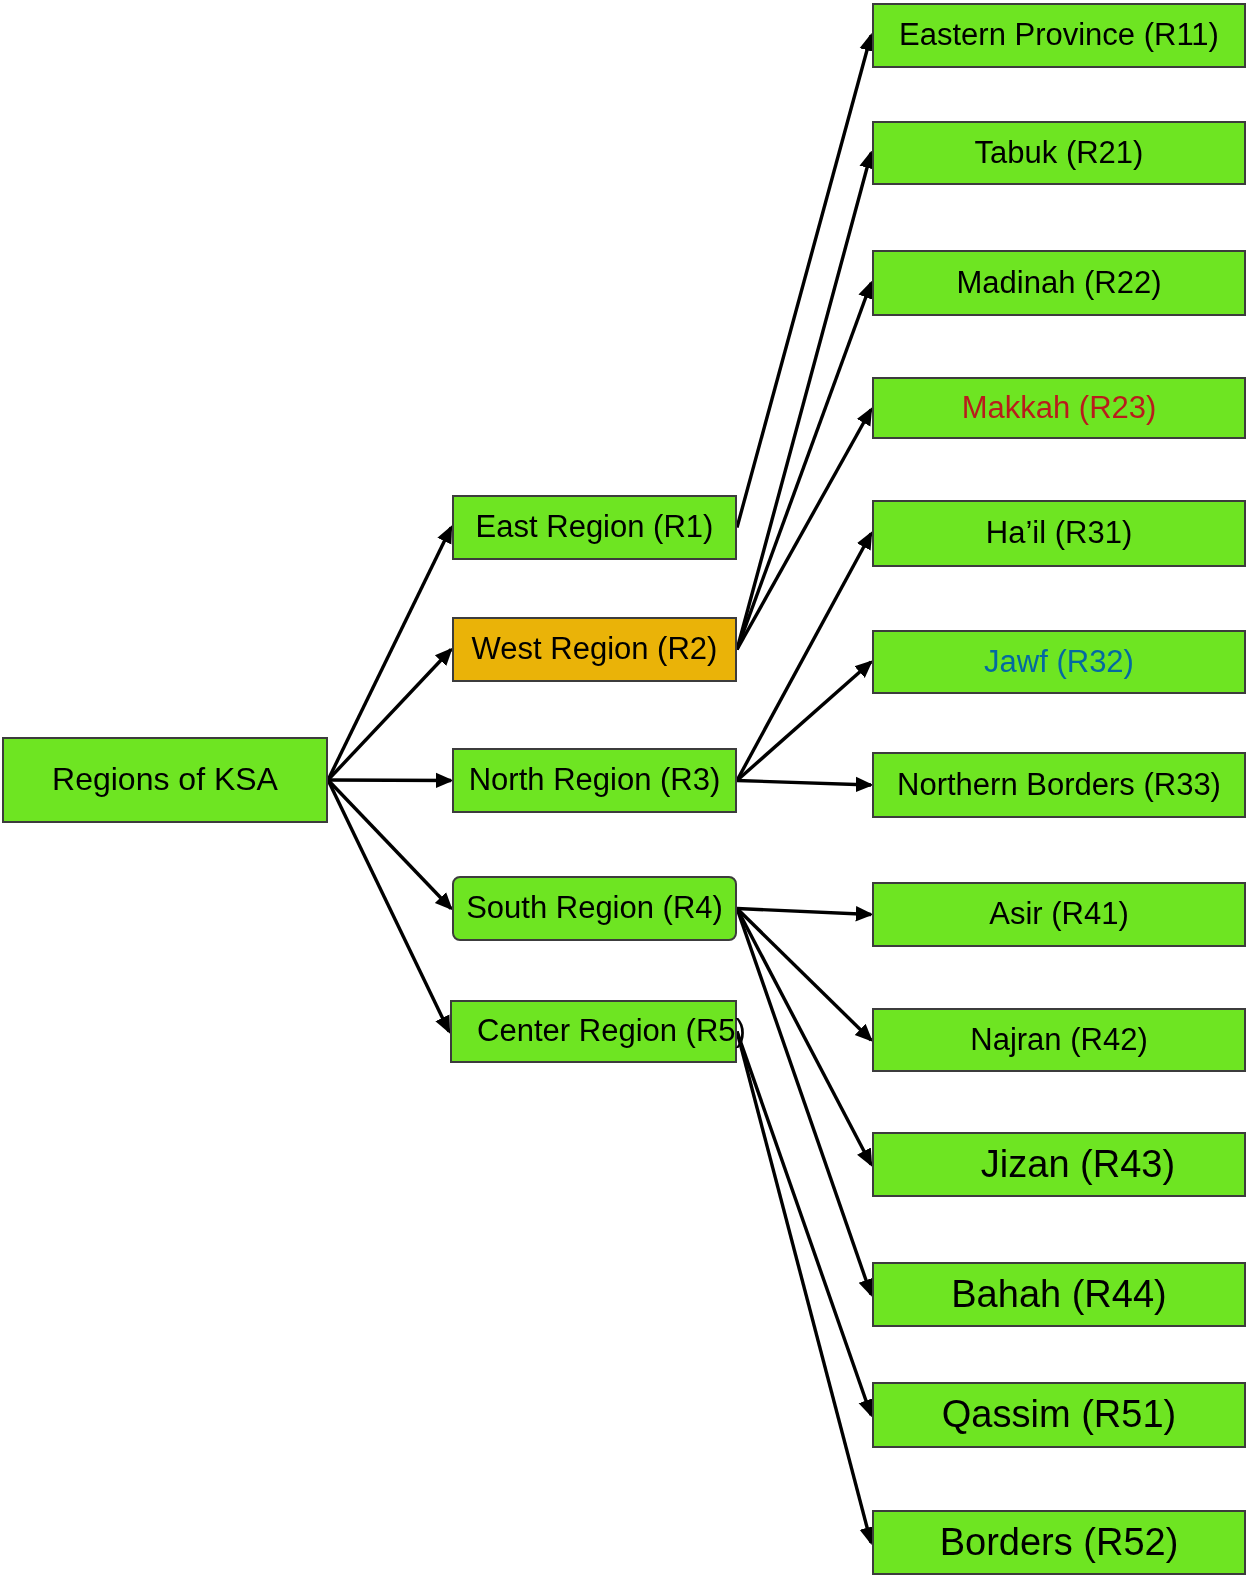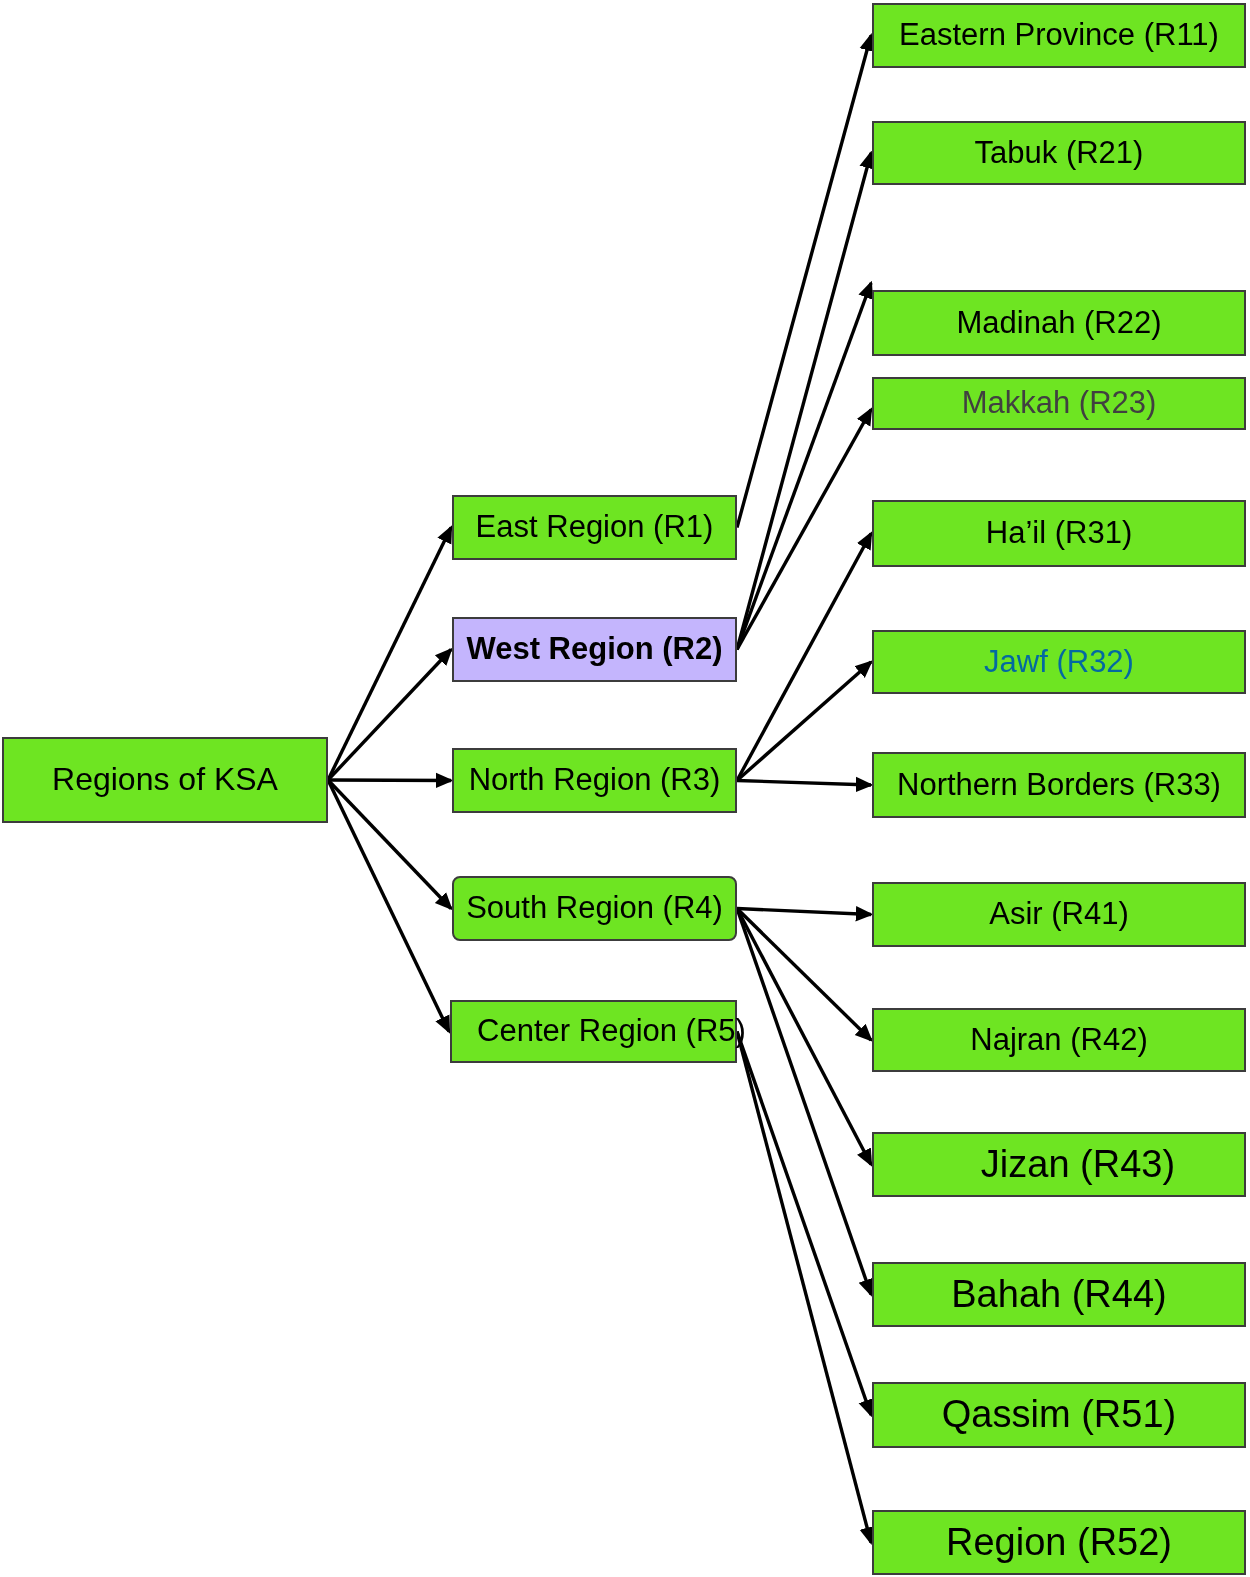--- a/index.html
+++ b/index.html
@@ -66,42 +66,42 @@
         <line x1="737" y1="1031.5" x2="871" y2="1542.5" stroke="#000000" stroke-width="3.4" marker-end="url(#arrowhead)"></line>
       </g>
   </svg>
   <div id="nodes">
       <div class="node" style="left: 2px; top: 737px; width: 326px; height: 86px; font-size: 32px; background: rgb(110, 229, 34); border-color: rgb(60, 60, 60); color: rgb(0, 0, 0);">
         <span>Regions of KSA</span>
       </div>
       <div class="node" style="left: 452px; top: 495px; width: 285px; height: 65px; font-size: 31px; background: rgb(110, 229, 34); border-color: rgb(60, 60, 60); color: rgb(0, 0, 0);">
         <span>East Region (R1)</span>
       </div>
-      <div class="node" style="left: 452px; top: 617px; width: 285px; height: 65px; font-size: 31px; background: #c4b5fd; border-color: rgb(60, 60, 60); color: rgb(0, 0, 0); font-weight: bold;">
+      <div class="node" style="left: 452px; top: 617px; width: 285px; height: 65px; font-size: 31px; background: #eab308; border-color: rgb(60, 60, 60); color: rgb(0, 0, 0);">
         <span>West Region (R2)</span>
       </div>
       <div class="node" style="left: 452px; top: 748px; width: 285px; height: 65px; font-size: 31px; background: rgb(110, 229, 34); border-color: rgb(60, 60, 60); color: rgb(0, 0, 0);">
         <span>North Region (R3)</span>
       </div>
       <div class="node" style="left: 452px; top: 876px; width: 285px; height: 65px; font-size: 31px; background: rgb(110, 229, 34); border-color: rgb(60, 60, 60); color: rgb(0, 0, 0); border-radius: 8px;">
         <span>South Region (R4)</span>
       </div>
       <div class="node" style="left: 450px; top: 1000px; width: 287px; height: 63px; font-size: 31px; background: rgb(110, 229, 34); border-color: rgb(60, 60, 60); color: rgb(0, 0, 0); padding-left: 36px;">
         <span>Center Region (R5)</span>
       </div>
       <div class="node" style="left: 872px; top: 3px; width: 374px; height: 65px; font-size: 31px; background: rgb(110, 229, 34); border-color: rgb(60, 60, 60); color: rgb(0, 0, 0);">
         <span>Eastern Province (R11)</span>
       </div>
       <div class="node" style="left: 872px; top: 121px; width: 374px; height: 64px; font-size: 31px; background: rgb(110, 229, 34); border-color: rgb(60, 60, 60); color: rgb(0, 0, 0);">
         <span>Tabuk (R21)</span>
       </div>
-      <div class="node" style="left: 872px; top: 250px; width: 374px; height: 66px; font-size: 31px; background: rgb(110, 229, 34); border-color: rgb(60, 60, 60); color: rgb(0, 0, 0); margin-top: 40px;">
+      <div class="node" style="left: 872px; top: 250px; width: 374px; height: 66px; font-size: 31px; background: rgb(110, 229, 34); border-color: rgb(60, 60, 60); color: rgb(0, 0, 0);">
         <span>Madinah (R22)</span>
       </div>
-      <div class="node" style="left: 872px; top: 377px; width: 374px; height: 53px; font-size: 31px; background: rgb(110, 229, 34); border-color: rgb(60, 60, 60); color: #404040;">
+      <div class="node" style="left: 872px; top: 377px; width: 374px; height: 62px; font-size: 31px; background: rgb(110, 229, 34); border-color: rgb(60, 60, 60); color: #b91c1c;">
         <span>Makkah (R23)</span>
       </div>
       <div class="node" style="left: 872px; top: 500px; width: 374px; height: 67px; font-size: 31px; background: rgb(110, 229, 34); border-color: rgb(60, 60, 60); color: rgb(0, 0, 0);">
         <span>Ha’il (R31)</span>
       </div>
       <div class="node" style="left: 872px; top: 630px; width: 374px; height: 64px; font-size: 31px; background: rgb(110, 229, 34); border-color: rgb(60, 60, 60); color: #0369a1;">
         <span>Jawf (R32)</span>
       </div>
       <div class="node" style="left: 872px; top: 752px; width: 374px; height: 66px; font-size: 31px; background: rgb(110, 229, 34); border-color: rgb(60, 60, 60); color: rgb(0, 0, 0);">
         <span>Northern Borders (R33)</span>
@@ -115,16 +115,16 @@
       <div class="node" style="left: 872px; top: 1132px; width: 374px; height: 65px; font-size: 38px; background: rgb(110, 229, 34); border-color: rgb(60, 60, 60); color: rgb(0, 0, 0); padding-left: 38px;">
         <span>Jizan (R43)</span>
       </div>
       <div class="node" style="left: 872px; top: 1262px; width: 374px; height: 65px; font-size: 38px; background: rgb(110, 229, 34); border-color: rgb(60, 60, 60); color: rgb(0, 0, 0);">
         <span>Bahah (R44)</span>
       </div>
       <div class="node" style="left: 872px; top: 1382px; width: 374px; height: 66px; font-size: 38px; background: rgb(110, 229, 34); border-color: rgb(60, 60, 60); color: rgb(0, 0, 0);">
         <span>Qassim (R51)</span>
       </div>
       <div class="node" style="left: 872px; top: 1510px; width: 374px; height: 65px; font-size: 38px; background: rgb(110, 229, 34); border-color: rgb(60, 60, 60); color: rgb(0, 0, 0);">
-        <span>Region (R52)</span>
+        <span>Borders (R52)</span>
       </div>
     </div>
 </div>
 
 </body></html>

